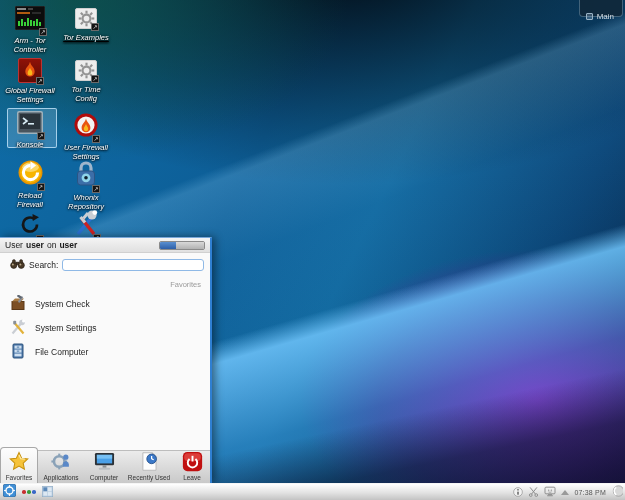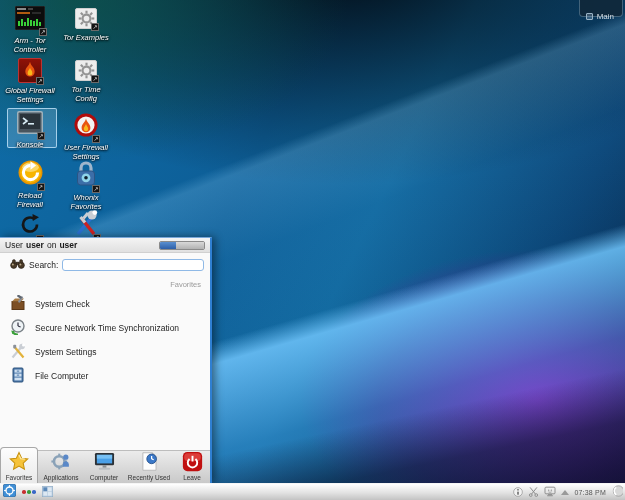--- a/index.html
+++ b/index.html
@@ -106,21 +106,21 @@
             <rect x="21" y="13" width="2" height="7"></rect>
             <rect x="24" y="16" width="2" height="4"></rect>
           </g>
         </svg>
       <span class="badge">↗</span>
     </span>
     <div class="icon-label">Arm - Tor
 Controller</div>
   </div>
 
-  <div class="cell" style="left:54px;top:8px;">
+  <div class="cell" style="left:54px;top:8px;text-decoration:underline;">
     <span class="iconwrap">
       <span class="gear-tile">
           <svg width="17" height="17" viewBox="0 0 24 24">
             <g stroke="#949494" stroke-width="3" fill="none">
               <circle cx="12" cy="12" r="5.5"></circle>
               <line x1="12" y1="1" x2="12" y2="5"></line>
               <line x1="12" y1="19" x2="12" y2="23"></line>
               <line x1="1" y1="12" x2="5" y2="12"></line>
               <line x1="19" y1="12" x2="23" y2="12"></line>
               <line x1="4" y1="4" x2="7" y2="7"></line>
@@ -219,21 +219,21 @@
     <span class="iconwrap">
       <svg width="24" height="27" viewBox="0 0 24 27">
           <path d="M7 12V8a5 5 0 0 1 10 0v4" stroke="#9fb6cc" stroke-width="3.2" fill="none"></path>
           <rect x="3.5" y="11" width="17" height="14" rx="3" fill="#3c6ea8" stroke="#2a5484"></rect>
           <circle cx="12" cy="17.8" r="4.4" fill="#8fd4ea"></circle>
           <circle cx="12" cy="17.8" r="1.8" fill="#10222f"></circle>
         </svg>
       <span class="badge">↗</span>
     </span>
     <div class="icon-label">Whonix
-Favorites</div>
+Repository</div>
   </div>
 
   <div class="cell" style="left:-2px;top:212px;">
     <span class="iconwrap">
       <svg width="24" height="25" viewBox="0 0 24 24">
           <path d="M19 12a7 7 0 1 1-2.6-5.4" stroke="#161616" stroke-width="2.6" fill="none"></path>
           <polygon points="14.5,1.5 21,4.8 14.8,8.6" fill="#161616"></polygon>
         </svg>
       <span class="badge">↗</span>
     </span>
@@ -290,30 +290,20 @@
         <span><svg width="16" height="16" viewBox="0 0 16 16">
               <rect x="2" y="6.5" width="12" height="8" fill="#7c4f24" stroke="#5a3817"></rect>
               <path d="M2 6.5l3-3h9l-3 3z" fill="#a97b43"></path>
               <rect x="9.5" y="1" width="2.2" height="7" rx="1" fill="#8a8f96" transform="rotate(35 10.6 4.5)"></rect>
               <rect x="7" y="0.5" width="5" height="2.4" rx="1" fill="#5f6670" transform="rotate(35 9.5 1.7)"></rect>
             </svg></span>
         <span>System Check</span>
       </div>
       <div class="k-item">
         <span><svg width="16" height="16" viewBox="0 0 16 16">
-              <circle cx="8" cy="7" r="6" fill="#eef3f6" stroke="#7a8288" stroke-width="1.4"></circle>
-              <line x1="8" y1="7" x2="8" y2="3.5" stroke="#334" stroke-width="1.2"></line>
-              <line x1="8" y1="7" x2="10.6" y2="8" stroke="#334" stroke-width="1.2"></line>
-              <path d="M3 13.5a5.5 5.5 0 0 0 5 2" stroke="#3aa03a" stroke-width="2" fill="none"></path>
-              <polygon points="1.2,11.5 4.8,12.2 2.4,15.2" fill="#3aa03a"></polygon>
-            </svg></span>
-        <span>Secure Network Time Synchronization</span>
-      </div>
-      <div class="k-item">
-        <span><svg width="16" height="16" viewBox="0 0 16 16">
               <line x1="2.5" y1="14.5" x2="11" y2="4.5" stroke="#caced4" stroke-width="2.2"></line>
               <circle cx="12" cy="3.5" r="2.8" fill="#caced4"></circle>
               <circle cx="13.6" cy="2" r="1.6" fill="#fff"></circle>
               <line x1="13.5" y1="14.5" x2="5" y2="4.5" stroke="#e2b23a" stroke-width="2.2"></line>
               <rect x="3.2" y="1.8" width="3" height="3.6" rx="1" fill="#8a9098"></rect>
             </svg></span>
         <span>System Settings</span>
       </div>
       <div class="k-item">
         <span><svg width="16" height="16" viewBox="0 0 16 16">

